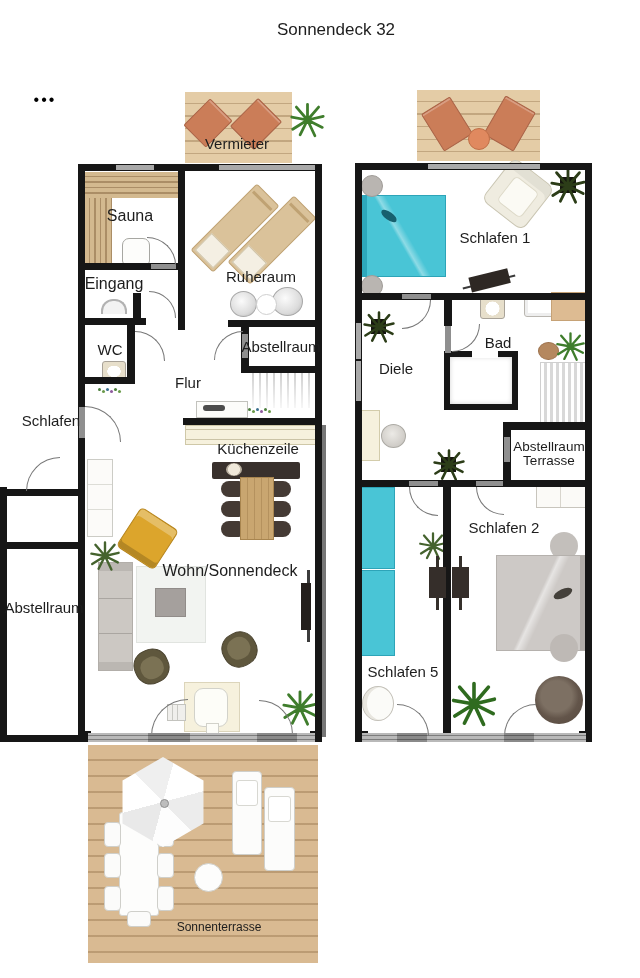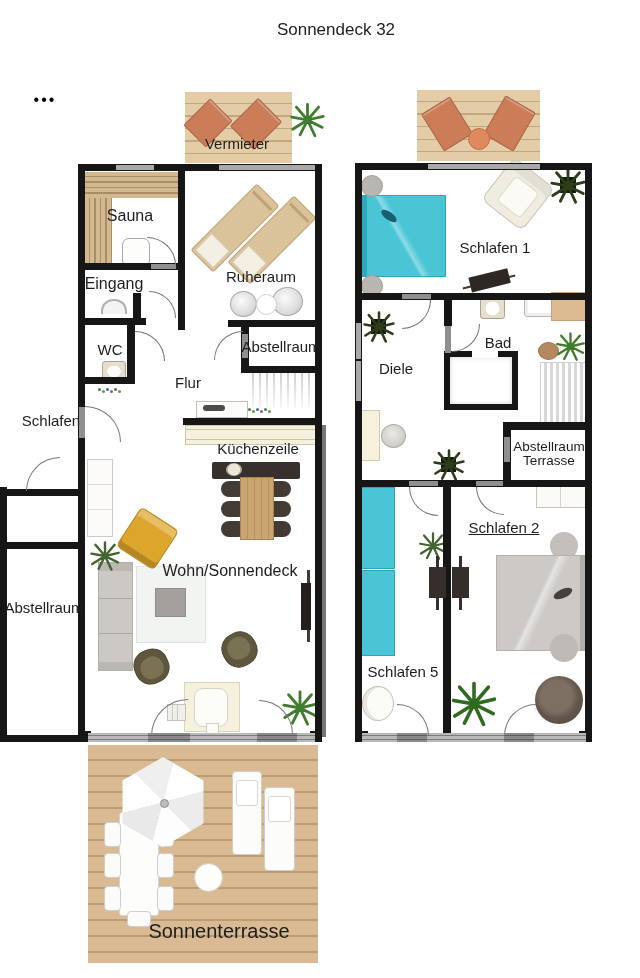--- a/index.html
+++ b/index.html
@@ -218,21 +218,21 @@
   <div class="f wchair" style="left:157px;top:886px;width:15px;height:23px;"></div>
   <div class="f wchair" style="left:127px;top:911px;width:22px;height:14px;"></div>
   <div class="umbrella" style="left:117px;top:757px;width:92px;height:90px;"></div>
   <div class="f" style="left:194px;top:863px;width:27px;height:27px;border-radius:50%;background:#fdfdfc;border:1px solid #cfcfca;"></div>
   <div class="f wlounge" style="left:232px;top:771px;width:28px;height:82px;">
       <div class="back"></div>
     </div>
   <div class="f wlounge" style="left:264px;top:787px;width:29px;height:82px;">
       <div class="back"></div>
     </div>
-  <div class="lbl" style="left:219px;top:920px;font-size:20px;text-align:center;">Sonnenterrasse</div>
+  <div class="lbl" style="left:219px;top:920px;font-size:12px;text-align:center;">Sonnenterrasse</div>
 
   <div class="deck" style="left:417px;top:90px;width:123px;height:71px;"></div>
   <div class="f tlounge" style="left:430px;top:102px;width:32px;height:42px;transform:rotate(-32deg);"></div>
   <div class="f tlounge" style="left:492px;top:101px;width:33px;height:43px;transform:rotate(30deg);"></div>
   <div class="f" style="left:468px;top:128px;width:20px;height:20px;border-radius:50%;background:#e0895f;border:1px solid #c06f47;"></div>
 
   <div class="w" style="left:355px;top:163px;width:237px;height:7px;"></div>
   <div class="w" style="left:355px;top:163px;width:7px;height:579px;"></div>
   <div class="w" style="left:585px;top:163px;width:7px;height:579px;"></div>
   <div class="win" style="left:428px;top:164px;width:112px;height:5px;"></div>
@@ -246,21 +246,21 @@
   <div class="f" style="left:492px;top:167px;width:50px;height:52px;transform:rotate(38deg);background:#efece0;border:1px solid #c9c5b2;border-radius:8px;box-shadow:inset 0 10px 0 rgba(0,0,0,.05);"></div>
   <div class="f" style="left:503px;top:181px;width:28px;height:30px;transform:rotate(38deg);background:#fbfaf4;border:1px solid #ddd9c8;border-radius:5px;z-index:4;"></div>
   <div class="pot" style="left:560px;top:177px;width:16px;height:16px;"></div>
   <svg class="plant" style="left:549px;top:167px;width:38px;height:38px;color:var(--plant-dark,#2c3d18);">
       <use href="#plant"></use>
     </svg>
   <div class="f" style="left:462px;top:267px;width:54px;height:30px;transform:rotate(-14deg);">
     <div class="abs" style="left:0;top:14px;width:54px;height:2px;background:#3a3a3a;"></div>
     <div class="abs" style="left:8px;top:6px;width:40px;height:15px;background:#2e2824;"></div>
   </div>
-  <div class="lbl" style="left:495px;top:239px;">Schlafen 1</div>
+  <div class="lbl" style="left:495px;top:229px;">Schlafen 1</div>
 
   <div class="w" style="left:355px;top:293px;width:237px;height:7px;"></div>
   <div class="dseg" style="left:402px;top:294px;width:29px;height:5px;"></div>
   <div class="arc br" style="left:402px;top:300px;width:28px;height:28px;"></div>
   <div class="w" style="left:444px;top:300px;width:8px;height:26px;"></div>
   <div class="dseg" style="left:445px;top:326px;width:6px;height:27px;"></div>
   <div class="arc br" style="left:452px;top:324px;width:27px;height:27px;"></div>
   <div class="win" style="left:356px;top:323px;width:5px;height:36px;"></div>
   <div class="win" style="left:356px;top:361px;width:5px;height:40px;"></div>
 
@@ -313,21 +313,21 @@
   <div class="f" style="left:429px;top:567px;width:17px;height:31px;background:#352e2a;z-index:6;"></div>
   <div class="f" style="left:452px;top:567px;width:17px;height:31px;background:#352e2a;z-index:6;"></div>
   <div class="f" style="left:436px;top:556px;width:3px;height:11px;background:#35302b;z-index:6;"></div>
   <div class="f" style="left:436px;top:598px;width:3px;height:12px;background:#35302b;z-index:6;"></div>
   <div class="f" style="left:459px;top:556px;width:3px;height:11px;background:#35302b;z-index:6;"></div>
   <div class="f" style="left:459px;top:598px;width:3px;height:12px;background:#35302b;z-index:6;"></div>
   <div class="lbl" style="left:403px;top:663px;">Schlafen 5</div>
   <div class="f" style="left:362px;top:686px;width:30px;height:33px;border-radius:50%;background:#fbfbf8;border:1.5px solid #c3c0b8;box-shadow:inset 4px 0 0 #e8e6df;"></div>
   <div class="arc tr" style="left:397px;top:704px;width:31px;height:31px;"></div>
 
-  <div class="lbl" style="left:504px;top:519px;text-decoration:underline;">Schlafen 2</div>
+  <div class="lbl" style="left:504px;top:519px;">Schlafen 2</div>
   <div class="f" style="left:536px;top:485px;width:49px;height:21px;background:#fbfaf7;border:1px solid #c8c5bd;background-image:linear-gradient(90deg,rgba(0,0,0,0) 0 23px,#d8d5cd 23px 24px,rgba(0,0,0,0) 24px);"></div>
   <div class="f" style="left:550px;top:532px;width:28px;height:28px;border-radius:50%;background:#c3bfbb;"></div>
   <div class="f graybed" style="left:496px;top:555px;width:89px;height:94px;box-shadow:inset -6px 0 0 #b2aeaa;"></div>
   <div class="pillow-gray" style="left:562px;top:561px;width:15px;height:38px;transform:rotate(6deg);"></div>
   <div class="pillow-gray" style="left:562px;top:603px;width:15px;height:38px;transform:rotate(-6deg);"></div>
   <div class="f" style="left:553px;top:589px;width:20px;height:9px;background:#44403a;border-radius:50%;transform:rotate(-25deg);z-index:4;"></div>
   <div class="f" style="left:550px;top:634px;width:28px;height:28px;border-radius:50%;background:#beb9b5;"></div>
   <div class="f" style="left:535px;top:676px;width:48px;height:48px;border-radius:50%;background:radial-gradient(circle at 45% 42%,#7d7063 0 40%,#63554a 58%,#55483d);"></div>
   <svg class="plant" style="left:450px;top:680px;width:48px;height:48px;color:#2f6b1f;">
       <use href="#plant"></use>

